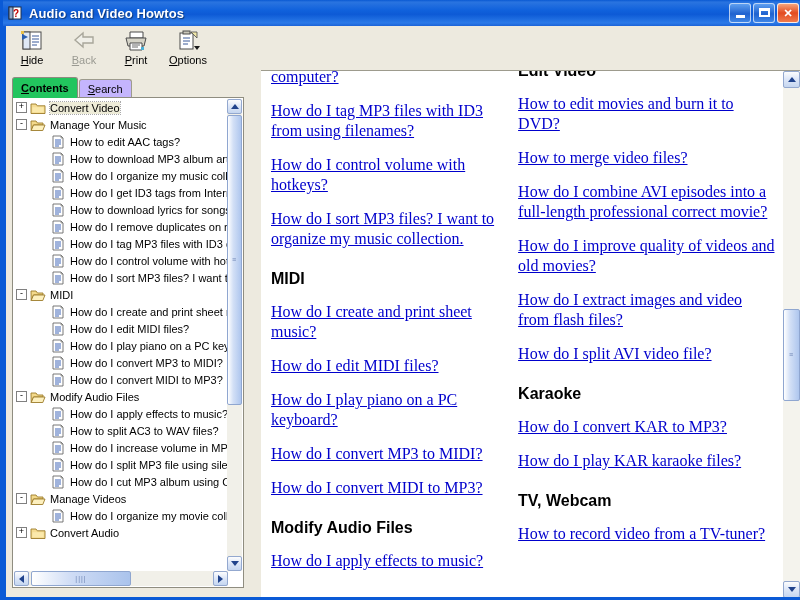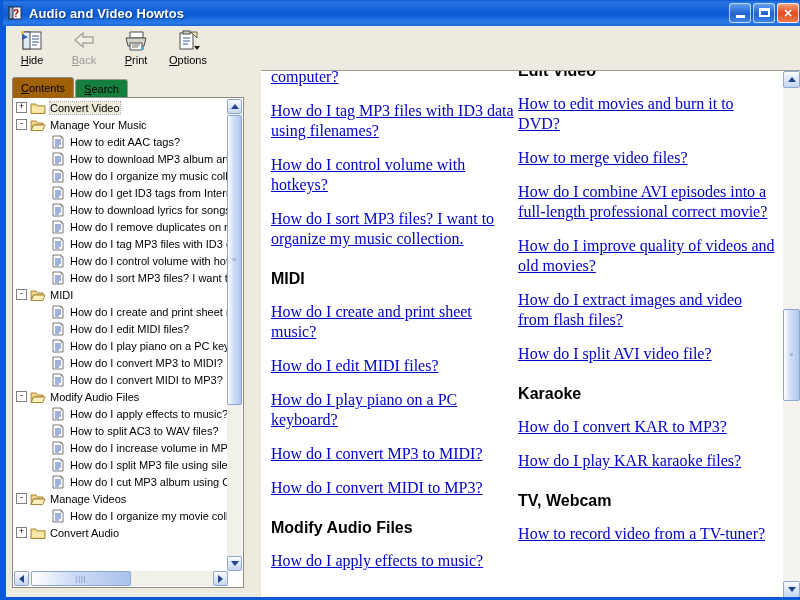--- a/index.html
+++ b/index.html
@@ -63,26 +63,26 @@
   .tbar-lbl u{text-decoration:underline;}
 
   
   #leftpane{
     position:absolute;left:3px;top:70px;width:245px;height:527px;
     background:#EDEADF;
   }
   #tabs{position:absolute;left:6px;top:8px;height:20px;display:flex;align-items:flex-end;}
   .tab{
     height:18px;padding:0 8px;font-size:11px;color:#000;
-    background:#15803d;border:1px solid #9d9b8d;border-bottom:none;
+    background:#c4b5fd;border:1px solid #9d9b8d;border-bottom:none;
     border-radius:3px 3px 0 0;display:flex;align-items:center;
     margin-right:1px;position:relative;cursor:default;
   }
   .tab.active{
-    height:20px;background:#a16207;font-weight:normal;
+    height:20px;background:#22c55e;font-weight:bold;
     border-color:#8e8c80;z-index:3;
   }
   .tab u{text-decoration:underline;}
 
   #treebox{
     position:absolute;left:6px;top:27px;width:232px;height:491px;
     background:#ffffff;
     border:1px solid #8f8d80;
     box-sizing:border-box;
     overflow:hidden;
@@ -632,21 +632,21 @@
     </div>
   </div>
 
   <div id="splitter"></div>
 
   <div id="content">
     <div id="doc">
       <div class="cols">
         <div class="col" id="col-left">
             <a class="lnk">How do I remove duplicates on my computer?</a>
-            <a class="lnk">How do I tag MP3 files with ID3 data using filenames?</a>
+            <a class="lnk">How do I tag MP3 files with ID3 from using filenames?</a>
             <a class="lnk">How do I control volume with hotkeys?</a>
             <a class="lnk">How do I sort MP3 files? I want to organize my music collection.</a>
             <div class="h2">MIDI</div>
             <a class="lnk">How do I create and print sheet music?</a>
             <a class="lnk">How do I edit MIDI files?</a>
             <a class="lnk">How do I play piano on a PC keyboard?</a>
             <a class="lnk">How do I convert MP3 to MIDI?</a>
             <a class="lnk">How do I convert MIDI to MP3?</a>
             <div class="h2">Modify Audio Files</div>
             <a class="lnk">How do I apply effects to music?</a>

